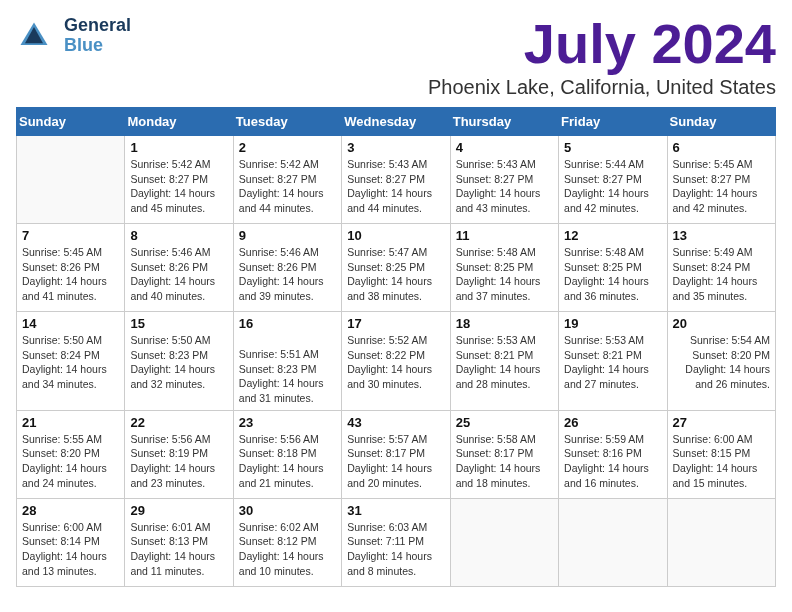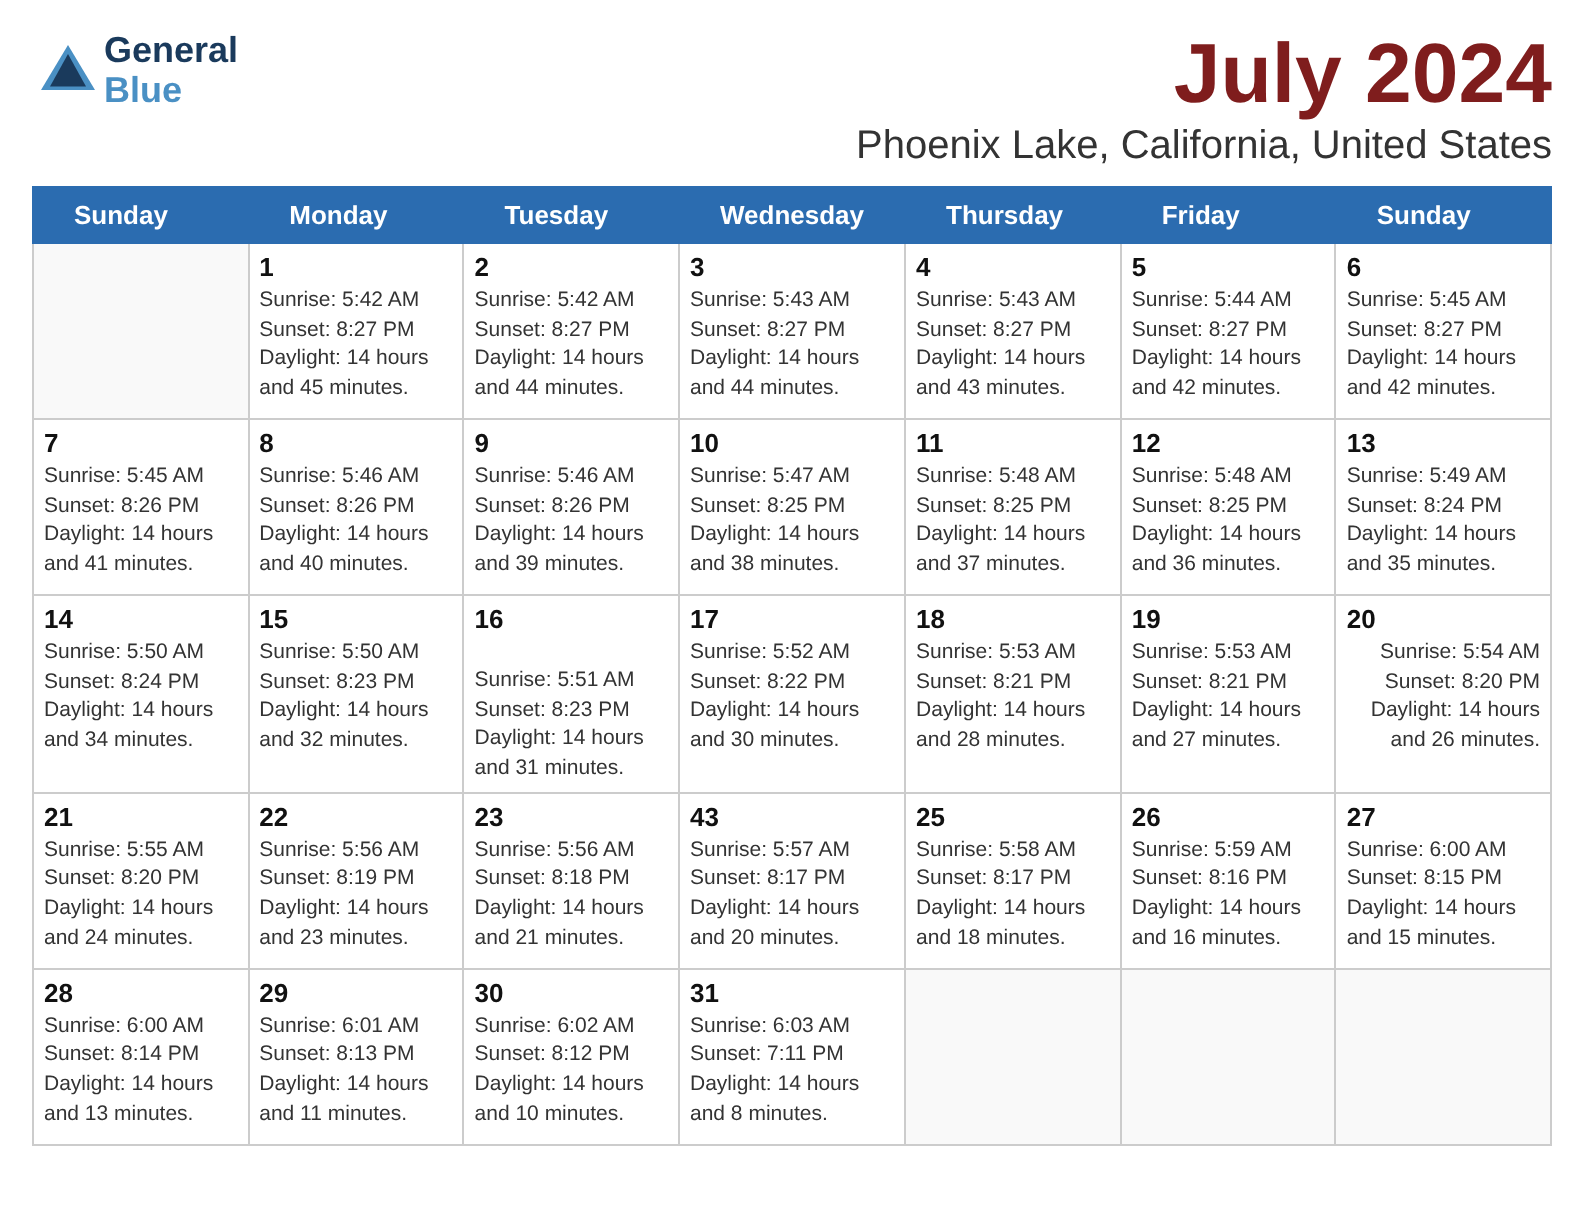--- a/index.html
+++ b/index.html
@@ -12,59 +12,59 @@
     }
     .header-area {
       display: flex;
       justify-content: space-between;
       align-items: flex-start;
       margin-bottom: 8px;
     }
     .logo {
       display: flex;
       align-items: center;
-      gap: 0;
+      gap: 12px;
     }
     .logo-text {
       font-size: 18px;
       font-weight: bold;
       color: #1a3a5c;
       line-height: 1.1;
     }
     .logo-text span {
       color: #4a90c4;
     }
     .logo-icon {
       width: 36px;
       height: 36px;
     }
     .title-area {
       text-align: right;
     }
     .main-title {
-      font-size: 42px;
+      font-size: 56px;
       font-weight: bold;
-      color: #7f1d1d;
+      color: #4c1d95;
       line-height: 1;
     }
     .subtitle {
       font-size: 20px;
       color: #333;
       margin-top: 4px;
     }
     .calendar {
       width: 100%;
       border-collapse: collapse;
       font-size: 11px;
     }
     .calendar th {
       background-color: #2b6cb0;
       color: #fff;
       text-align: left;
-      padding: 6px 20px;
+      padding: 6px 2px;
       font-size: 13px;
       font-weight: bold;
       border: 1px solid #2b6cb0;
     }
     .calendar td {
       border: 1px solid #ccc;
       vertical-align: top;
       padding: 4px 5px;
       width: 108px;
       min-height: 80px;

